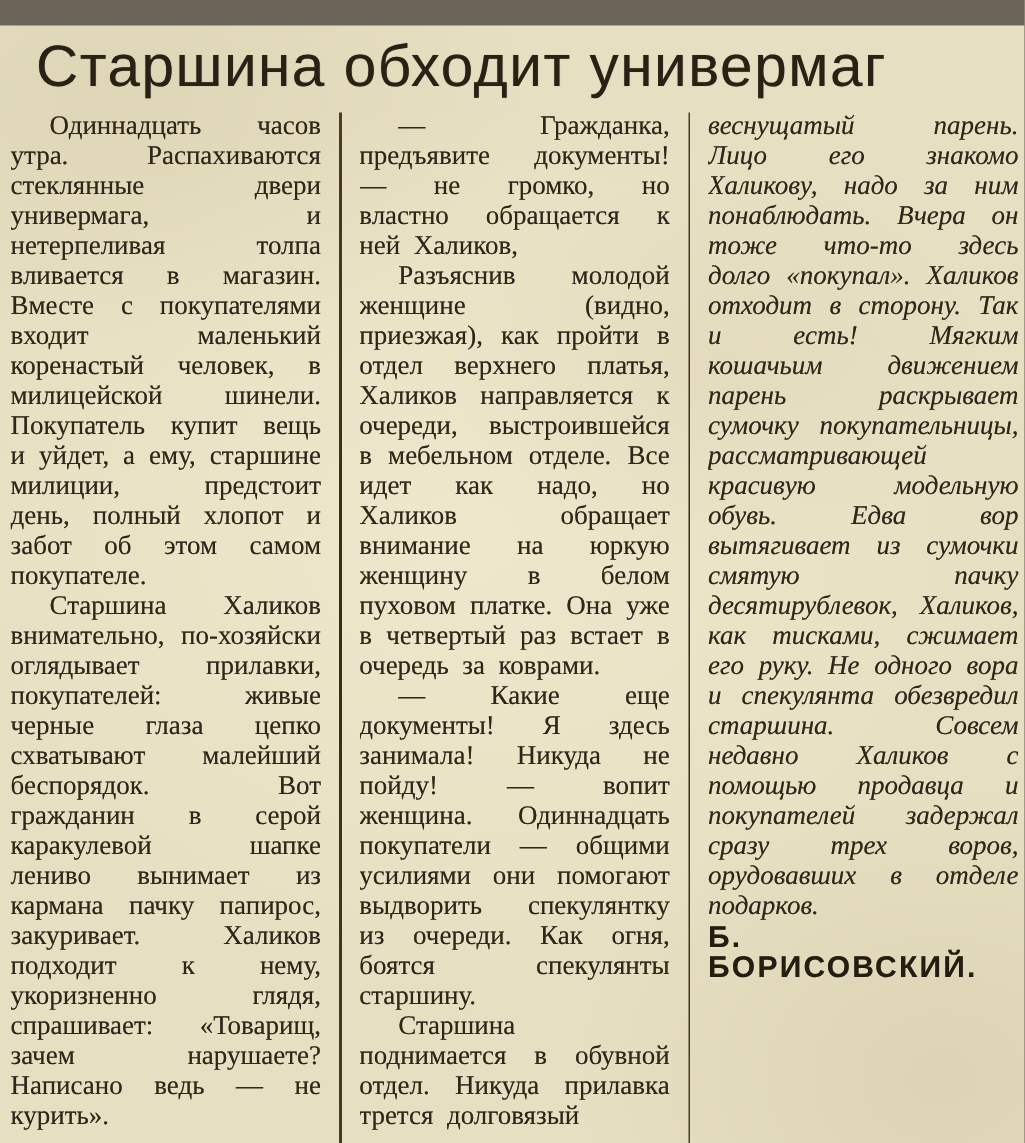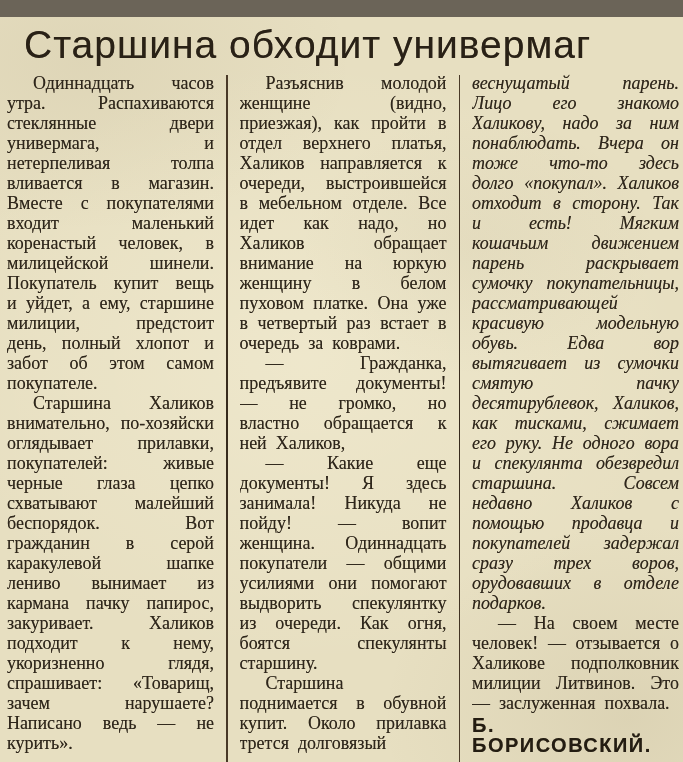--- a/index.html
+++ b/index.html
@@ -84,29 +84,28 @@
   <div class="columns">
 
     <div class="column">
       <p>Одиннадцать часов утра. Распахиваются стеклянные двери универмага, и нетерпеливая толпа вливается в магазин. Вместе с покупателями входит маленький коренастый человек, в милицейской шинели. Покупатель купит вещь и уйдет, а ему, старшине милиции, предстоит день, полный хлопот и забот об этом самом покупателе.</p>
       <p>Старшина Халиков внимательно, по-хозяйски оглядывает прилавки, покупателей: живые черные глаза цепко схватывают малейший беспорядок. Вот гражданин в серой каракулевой шапке лениво вынимает из кармана пачку папирос, закуривает. Халиков подходит к нему, укоризненно глядя, спрашивает: «Товарищ, зачем нарушаете? Написано ведь — не курить».</p>
     </div>
 
     <div class="divider"></div>
 
     <div class="column">
+      <p>— Гражданка, предъявите документы! — не громко, но властно обращается к ней Халиков,</p>
       <p>Разъяснив молодой женщине (видно, приезжая), как пройти в отдел верхнего платья, Халиков направляется к очереди, выстроившейся в мебельном отделе. Все идет как надо, но Халиков обращает внимание на юркую женщину в белом пуховом платке. Она уже в четвертый раз встает в очередь за коврами.</p>
-      <p>— Гражданка, предъявите документы! — не громко, но властно обращается к ней Халиков,</p>
       <p>— Какие еще документы! Я здесь занимала! Никуда не пойду! — вопит женщина. Одиннадцать покупатели — общими усилиями они помогают выдворить спекулянтку из очереди. Как огня, боятся спекулянты старшину.</p>
-      <p>Старшина поднимается в обувной купит. Около прилавка трется долговязый</p>
+      <p>Старшина поднимается в обувной отдел. Никуда прилавка трется долговязый</p>
     </div>
 
     <div class="divider"></div>
 
     <div class="column">
       <p class="no-indent">веснущатый парень. Лицо его знакомо Халикову, надо за ним понаблюдать. Вчера он тоже что-то здесь долго «покупал». Халиков отходит в сторону. Так и есть! Мягким кошачьим движением парень раскрывает сумочку покупательницы, рассматривающей красивую модельную обувь. Едва вор вытягивает из сумочки смятую пачку десятирублевок, Халиков, как тисками, сжимает его руку. Не одного вора и спекулянта обезвредил старшина. Совсем недавно Халиков с помощью продавца и покупателей задержал сразу трех воров, орудовавших в отделе подарков.</p>
-      <p>— На своем месте человек! — отзывается о Халикове подполковник милиции Литвинов. Это— заслуженная похвала.</p>
       <div class="byline">Б. БОРИСОВСКИЙ.</div>
     </div>
 
   </div>
 
 </div>
 
 </body></html>

